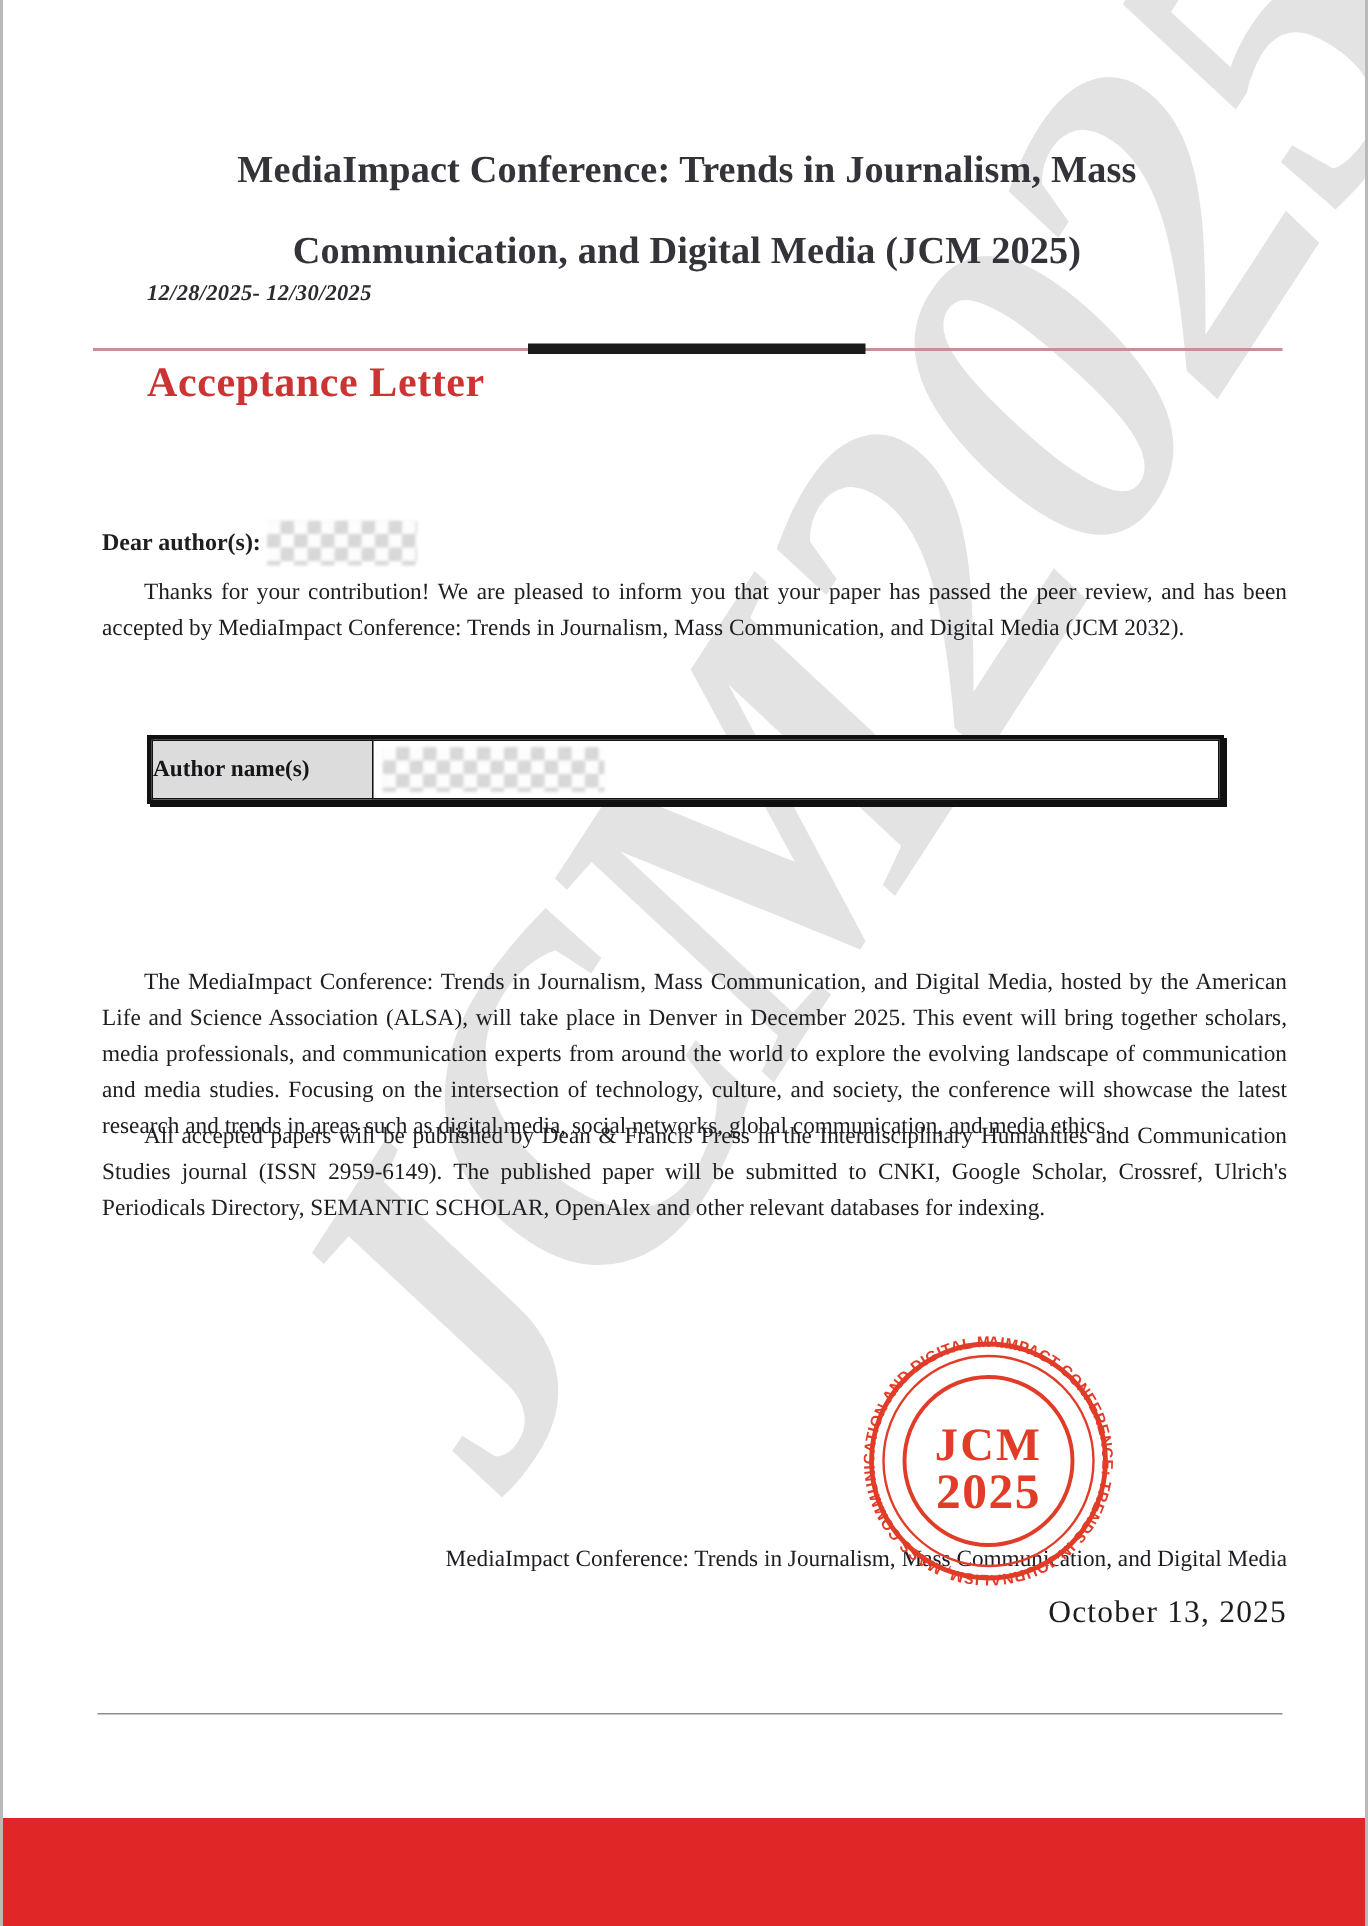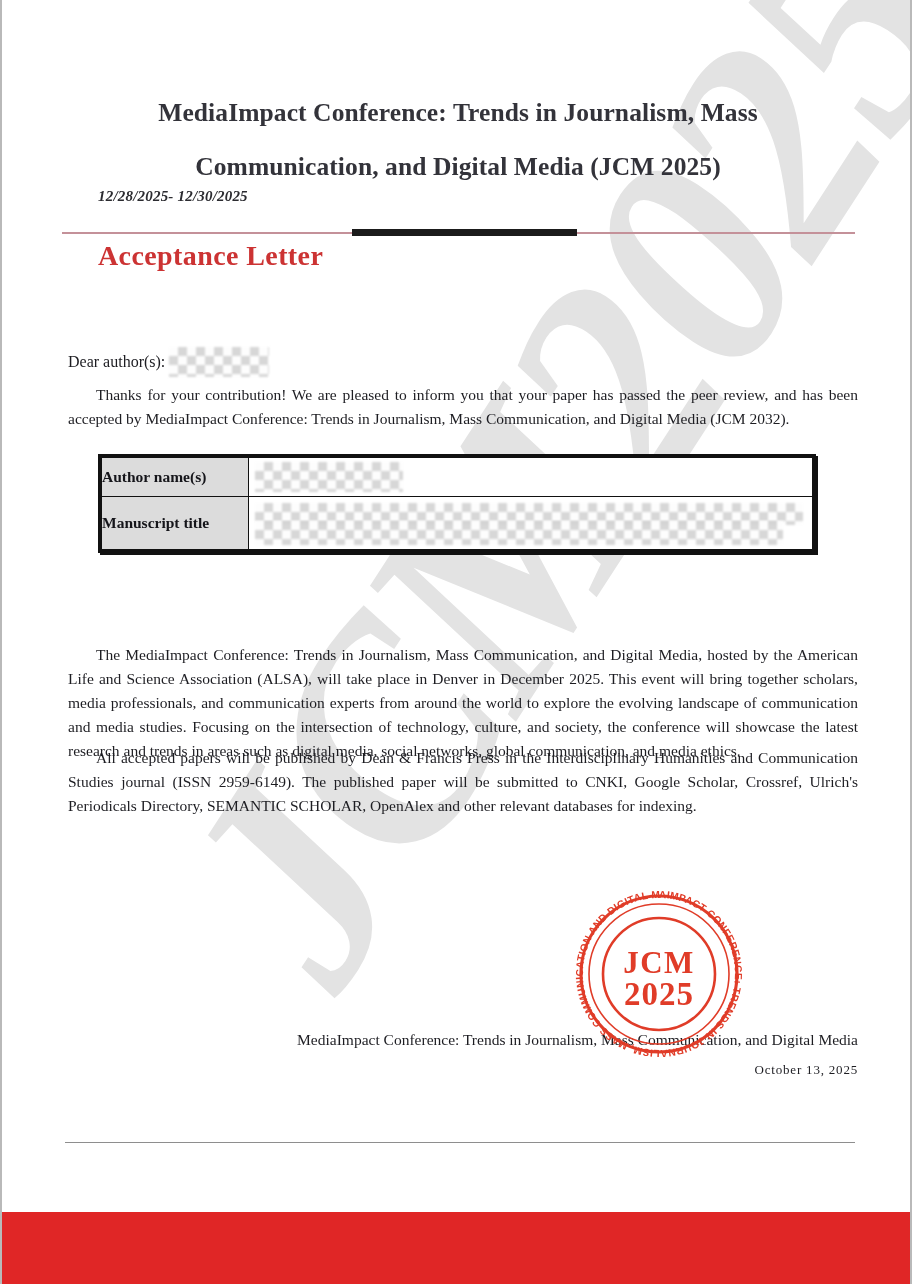--- a/index.html
+++ b/index.html
@@ -131,20 +131,21 @@
   }
 
   
   .salutation {
     position: absolute;
     left: 66px;
     top: 347px;
     font-size: 16px;
     color: #1d1d22;
     white-space: nowrap;
+    font-weight: bold;
   }
   .redact {
     display: inline-block;
     vertical-align: middle;
     background-image:
       linear-gradient(45deg, #d4d4d4 25%, transparent 25%, transparent 75%, #d4d4d4 75%),
       linear-gradient(45deg, #d4d4d4 25%, transparent 25%, transparent 75%, #d4d4d4 75%);
     background-size: 18px 18px;
     background-position: 0 0, 9px 9px;
     background-color: #fdfdfd;
@@ -169,21 +170,21 @@
     text-justify: inter-word;
   }
   #para-thanks { left: 66px; top: 383px; width: 790px; }
   #para-about  { left: 66px; top: 643px; width: 790px; }
   #para-publication { left: 66px; top: 746px; width: 790px; }
 
   
   .info-table-wrap {
     position: absolute;
     left: 96px;
-    top: 454px;
+    top: 490px;
     width: 718px;
     border: 3px solid #111111;
     background: #ffffff;
     box-sizing: border-box;
     box-shadow: 2px 2px 0 0 #111111;
   }
   table.info-table {
     border-collapse: collapse;
     width: 100%;
     table-layout: fixed;
@@ -251,21 +252,21 @@
     text-align: right;
     font-size: 15.5px;
     color: #1d1d22;
   }
   .sig-date {
     position: absolute;
     left: 96px;
     top: 1062px;
     width: 760px;
     text-align: right;
-    font-size: 13px;
+    font-size: 21px;
     color: #1d1d22;
     letter-spacing: 0.8px;
   }
 
   
   .footer-rule {
     position: absolute;
     left: 63px;
     top: 1142px;
     width: 790px;
@@ -311,29 +312,20 @@
     <div class="para" id="para-thanks">Thanks for your contribution! We are pleased to inform you that your paper has passed the peer review, and has been accepted by MediaImpact Conference: Trends in Journalism, Mass Communication, and Digital Media (JCM 2032).</div>
 
     <div class="info-table-wrap">
       <table class="info-table">
         <tbody>
           <tr>
             <td class="lbl">Author name(s)</td>
             <td class="val">
               <div class="cell-author">
                 <span class="redact redact-author"></span>
-              </div>
-            </td>
-          </tr>
-          <tr>
-            <td class="lbl">Manuscript title</td>
-            <td class="val">
-              <div class="cell-title">
-                <span class="redact redact-title-1"></span>
-                <span class="redact redact-title-2"></span>
               </div>
             </td>
           </tr>
         </tbody>
       </table>
     </div>
 
     <div class="para" id="para-about">The MediaImpact Conference: Trends in Journalism, Mass Communication, and Digital Media, hosted by the American Life and Science Association (ALSA), will take place in Denver in December 2025. This event will bring together scholars, media professionals, and communication experts from around the world to explore the evolving landscape of communication and media studies. Focusing on the intersection of technology, culture, and society, the conference will showcase the latest research and trends in areas such as digital media, social networks, global communication, and media ethics.</div>
 
     <div class="para" id="para-publication">All accepted papers will be published by Dean &amp; Francis Press in the Interdisciplinary Humanities and Communication Studies journal (ISSN 2959-6149). The published paper will be submitted to CNKI, Google Scholar, Crossref, Ulrich's Periodicals Directory, SEMANTIC SCHOLAR, OpenAlex and other relevant databases for indexing.</div>

